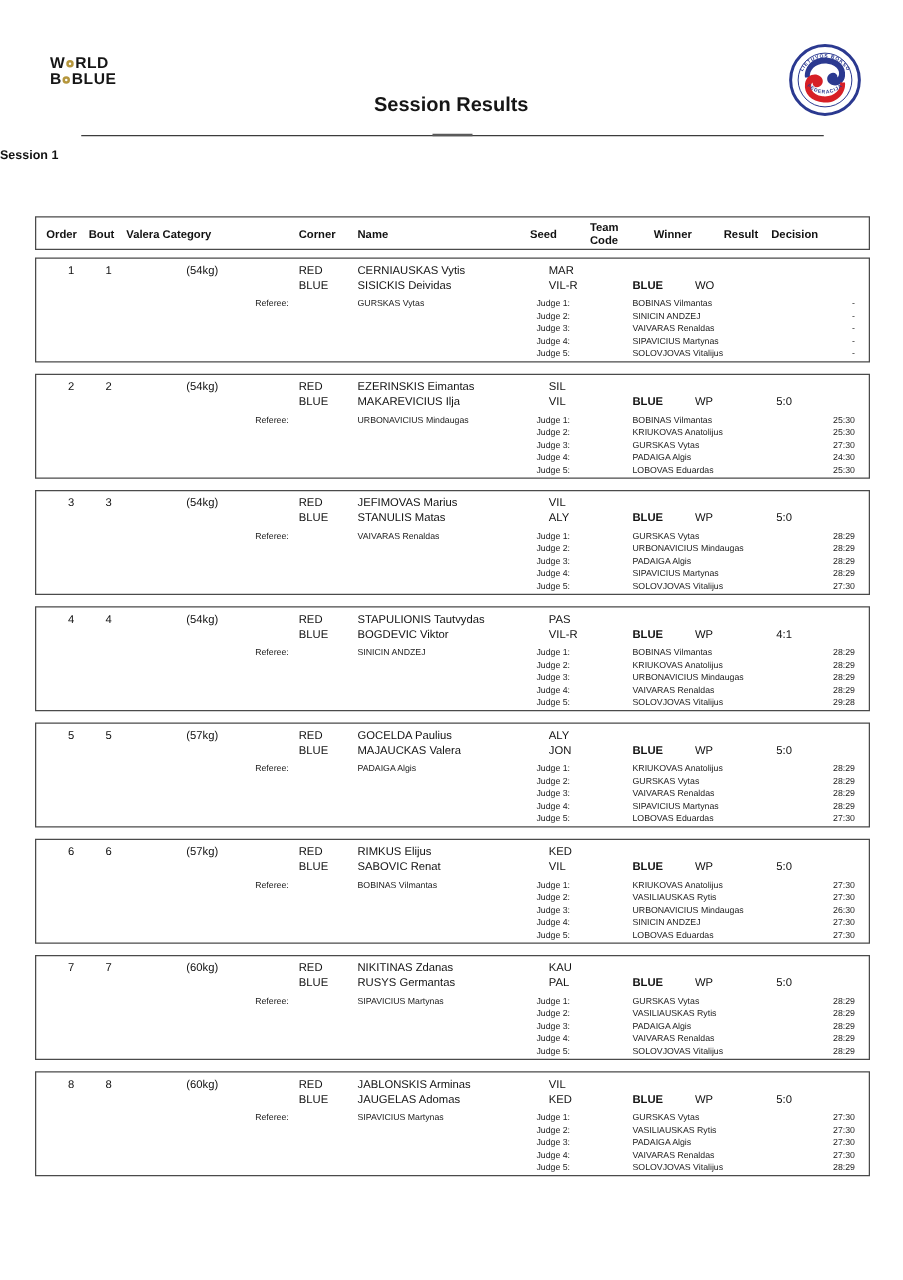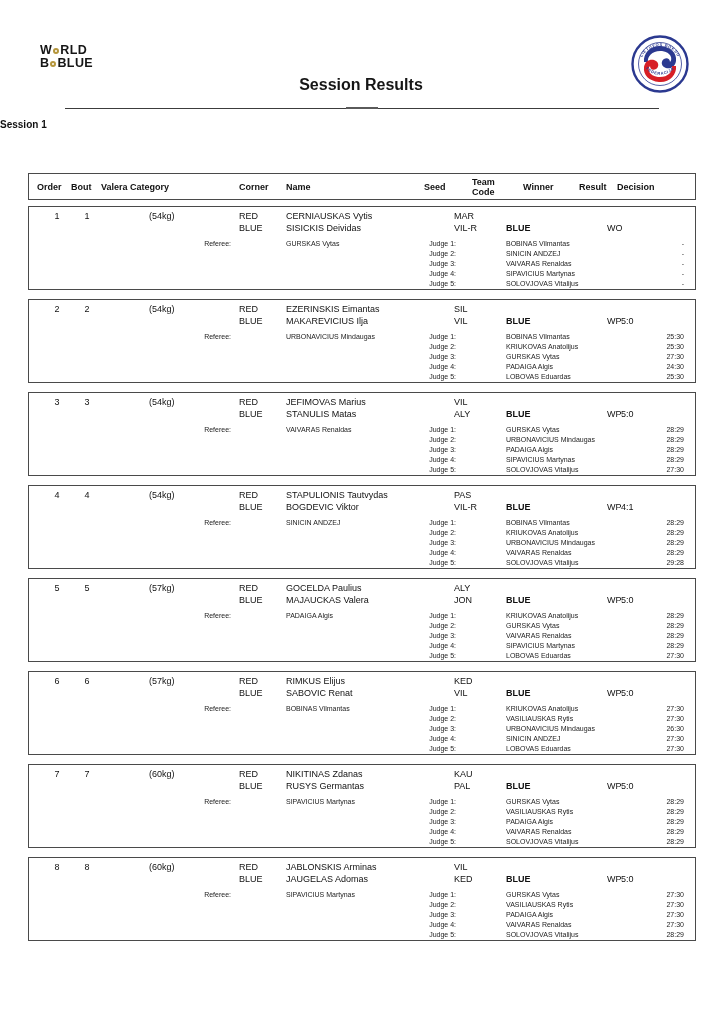--- a/index.html
+++ b/index.html
@@ -48,23 +48,23 @@
   .main-row{font-size:9px;line-height:11px;}
   .row-red{top:4px;} .row-blue{top:16px;}
   .sub-row{font-size:7px;line-height:9px;color:#222;}
   .row-j1{top:32px;} .row-j2{top:42px;} .row-j3{top:52px;} .row-j4{top:62px;} .row-j5{top:72px;}
   .row span{position:absolute;top:0;white-space:nowrap;}
   .c-order{left:8px;width:40px;text-align:center;}
   .c-bout{left:48px;width:20px;text-align:center;}
   .c-weight{left:72px;margin-left:48px;}
   .c-corner{left:210px;}
   .c-name{left:257px;}
-  .c-team{left:425px;}
+  .c-team{left:410px;}
   .c-winner{left:477px;font-weight:bold;}
-  .c-result{left:578px;text-align:right;}
+  .c-result{left:527px;text-align:right;}
   .c-decision{left:592px;}
   .c-ref-label{left:120px;width:82px;text-align:right;}
   .c-judge-label{left:355px;width:72px;text-align:right;}
   .c-judge-name{left:477px;}
   .c-judge-score{left:560px;width:95px;text-align:right;}
 </style>
 </head>
 <body>
 
 <div class="page">

